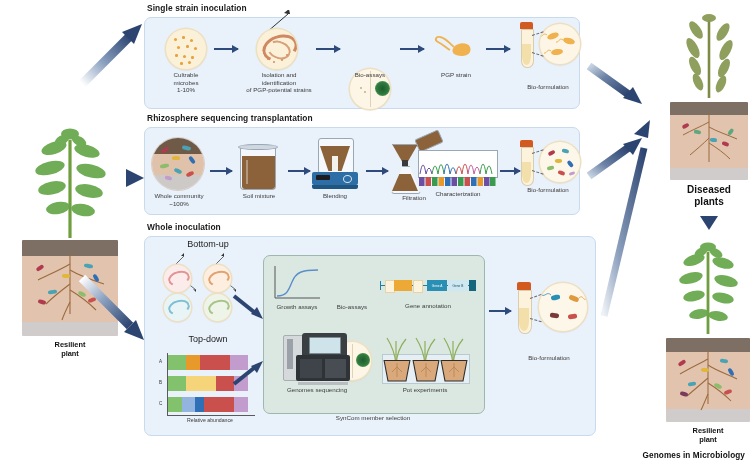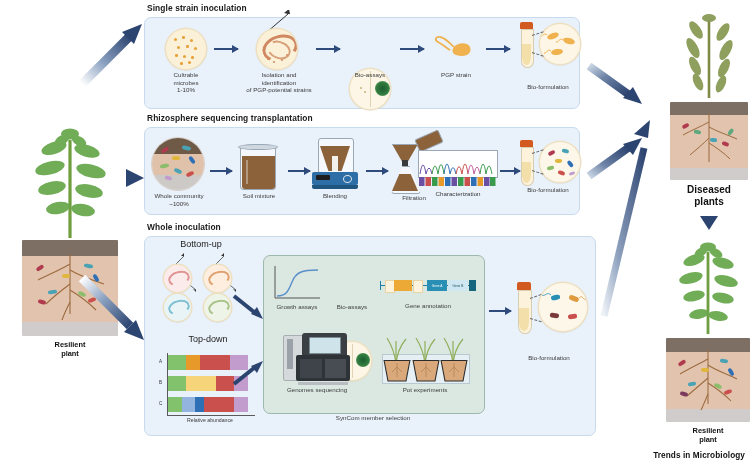--- a/index.html
+++ b/index.html
@@ -344,21 +344,21 @@
     <i class="microbe" style="left:29px;top:30px;width:6px;height:3px;background:#c29ccd;transform:rotate(-18deg);"></i>
   </div>
   <div class="dashline" style="left:14px;top:13px;width:12px;transform:rotate(-18deg);"></div>
   <div class="dashline" style="left:14px;top:30px;width:12px;transform:rotate(18deg);"></div>
 </div>
 <div class="abs cap" style="left:510px;top:186px;width:76px;">Bio-formulation</div>
 
 <div class="abs panel-title" style="left:147px;top:222px;">Whole inoculation</div>
 <div class="abs panel" style="left:144px;top:236px;width:450px;height:198px;"></div>
 
-<div class="abs subhead" style="left:156px;top:239px;width:90px;">Bottom-up</div>
+<div class="abs subhead" style="left:163px;top:239px;width:90px;">Bottom-up</div>
 
 <div class="abs" style="left:160px;top:252px;width:90px;height:72px;">
   <svg width="90" height="72" style="position:absolute;left:0;top:0;">
     <g stroke="#444" stroke-width=".8" fill="none">
       <path d="M12 16 L24 4"></path>
         <path d="M52 16 L64 4"></path>
       <path d="M26 30 L36 38"></path>
         <path d="M66 30 L76 38"></path>
     </g>
     <g fill="#333">
@@ -669,13 +669,13 @@
     <i class="microbe" style="left:61px;top:32px;width:8px;height:4px;background:#2f6fb5;transform:rotate(60deg);"></i>
     <i class="microbe" style="left:22px;top:44px;width:8px;height:4px;background:#49a3b5;transform:rotate(-8deg);"></i>
     <i class="microbe" style="left:48px;top:46px;width:8px;height:4px;background:#8bbd6a;transform:rotate(25deg);"></i>
     <i class="microbe" style="left:14px;top:54px;width:8px;height:4px;background:#7a3a5e;transform:rotate(18deg);"></i>
     <i class="microbe" style="left:58px;top:52px;width:8px;height:4px;background:#c9504c;transform:rotate(-20deg);"></i>
   </div>
   <div class="cap" style="width:84px;margin-left:2px;margin-top:4px;font-weight:bold;font-size:7.4px;color:#111;">Resilient
 plant</div>
 </div>
 
-<div class="footer">Trends in Microbiology</div>
+<div class="footer">Genomes in Microbiology</div>
 
 </body></html>

